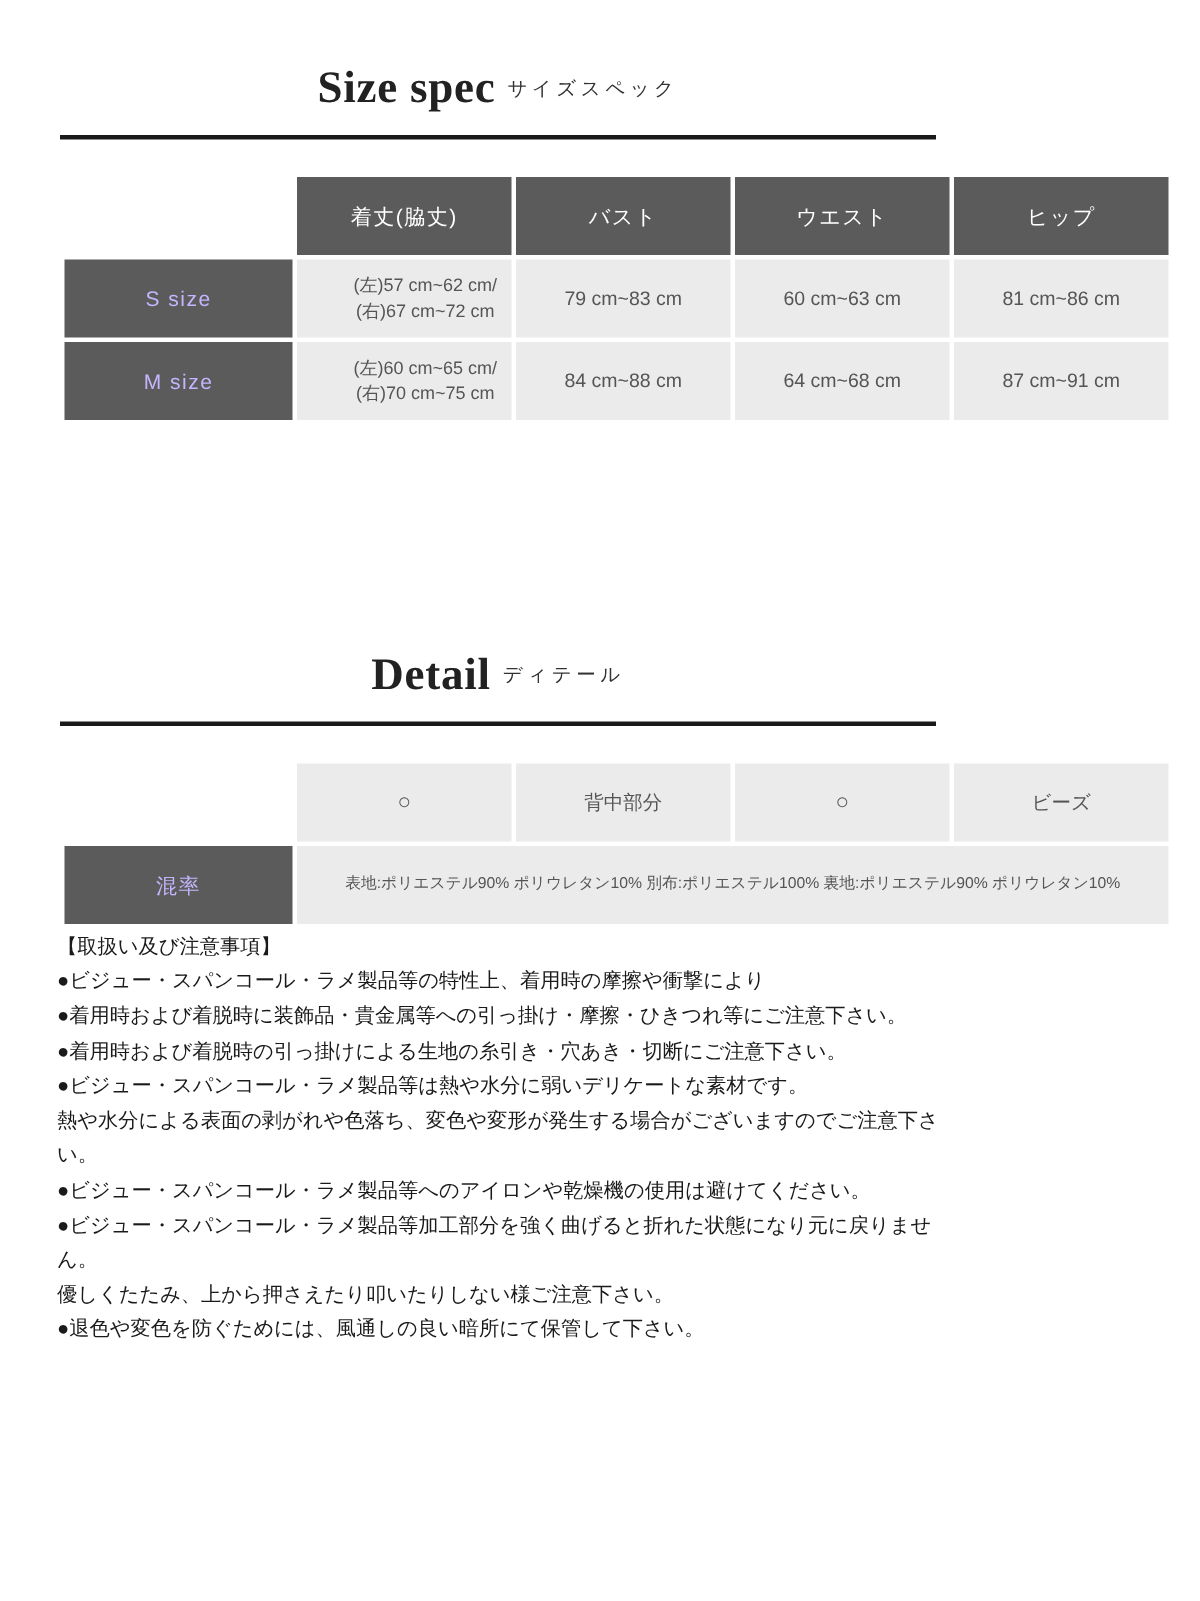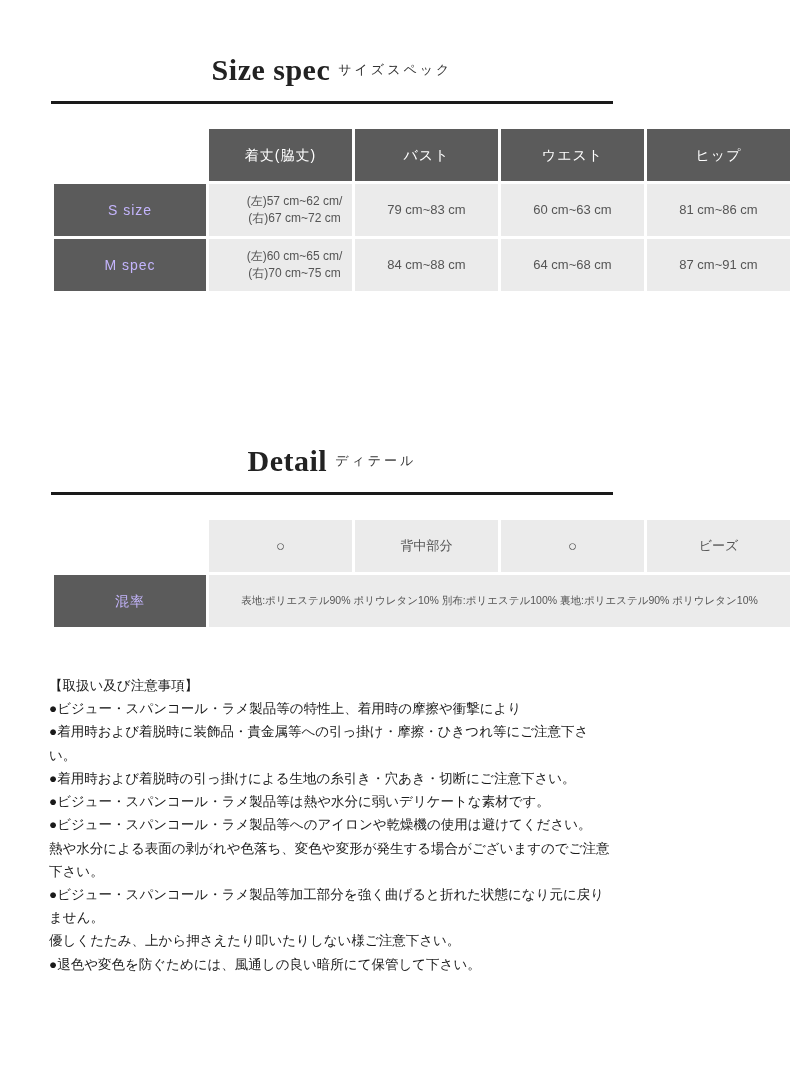--- a/index.html
+++ b/index.html
@@ -13,21 +13,21 @@
     font-family: "Liberation Sans", "DejaVu Sans", sans-serif;
     color: #333;
     width: 800px;
     min-height: 1067px;
     position: relative;
   }
 
   .page {
     width: 664px;
     min-height: 1067px;
-    padding: 15px;
+    padding: 4px;
     background: #fff;
   }
 
   
   .section-head {
     text-align: center;
     padding-top: 38px;
   }
   .section-head .title-en {
     font-family: "Liberation Serif", "DejaVu Serif", serif;
@@ -110,21 +110,20 @@
   .circle-mark {
     font-size: 15px;
     color: #555;
   }
 
   .spacer-lg { height: 112px; }
 
   
   .notes {
     padding: 0 34px;
-    margin-top: 44px;
     font-size: 13.5px;
     line-height: 1.72;
     color: #1a1a1a;
   }
   .notes p { margin: 0; }
 </style>
 </head>
 <body>
 
 <div class="page">
@@ -178,21 +177,21 @@
             </td>
         <td>
               <div class="cell cell-light">60 cm~63 cm</div>
             </td>
         <td>
               <div class="cell cell-light">81 cm~86 cm</div>
             </td>
       </tr>
       <tr>
         <td>
-              <div class="cell hdr-row-dark">M spec</div>
+              <div class="cell hdr-row-dark">M size</div>
             </td>
         <td>
           <div class="cell cell-light small">
             <div>
               <span class="two-line">(左)60 cm~65 cm/</span>
               <span class="two-line">(右)70 cm~75 cm</span>
             </div>
           </div>
         </td>
         <td>
@@ -254,20 +253,20 @@
     </tbody>
       </table>
   </div>
 
   <div class="notes">
     <p>【取扱い及び注意事項】</p>
     <p>●ビジュー・スパンコール・ラメ製品等の特性上、着用時の摩擦や衝撃により</p>
     <p>●着用時および着脱時に装飾品・貴金属等への引っ掛け・摩擦・ひきつれ等にご注意下さい。</p>
     <p>●着用時および着脱時の引っ掛けによる生地の糸引き・穴あき・切断にご注意下さい。</p>
     <p>●ビジュー・スパンコール・ラメ製品等は熱や水分に弱いデリケートな素材です。</p>
+    <p>熱や水分による表面の剥がれや色落ち、変色や変形が発生する場合がございますのでご注意下さい。</p>
     <p>●ビジュー・スパンコール・ラメ製品等へのアイロンや乾燥機の使用は避けてください。</p>
-    <p>熱や水分による表面の剥がれや色落ち、変色や変形が発生する場合がございますのでご注意下さい。</p>
     <p>●ビジュー・スパンコール・ラメ製品等加工部分を強く曲げると折れた状態になり元に戻りません。</p>
     <p>優しくたたみ、上から押さえたり叩いたりしない様ご注意下さい。</p>
     <p>●退色や変色を防ぐためには、風通しの良い暗所にて保管して下さい。</p>
   </div>
 
 </div>
 
 </body></html>

